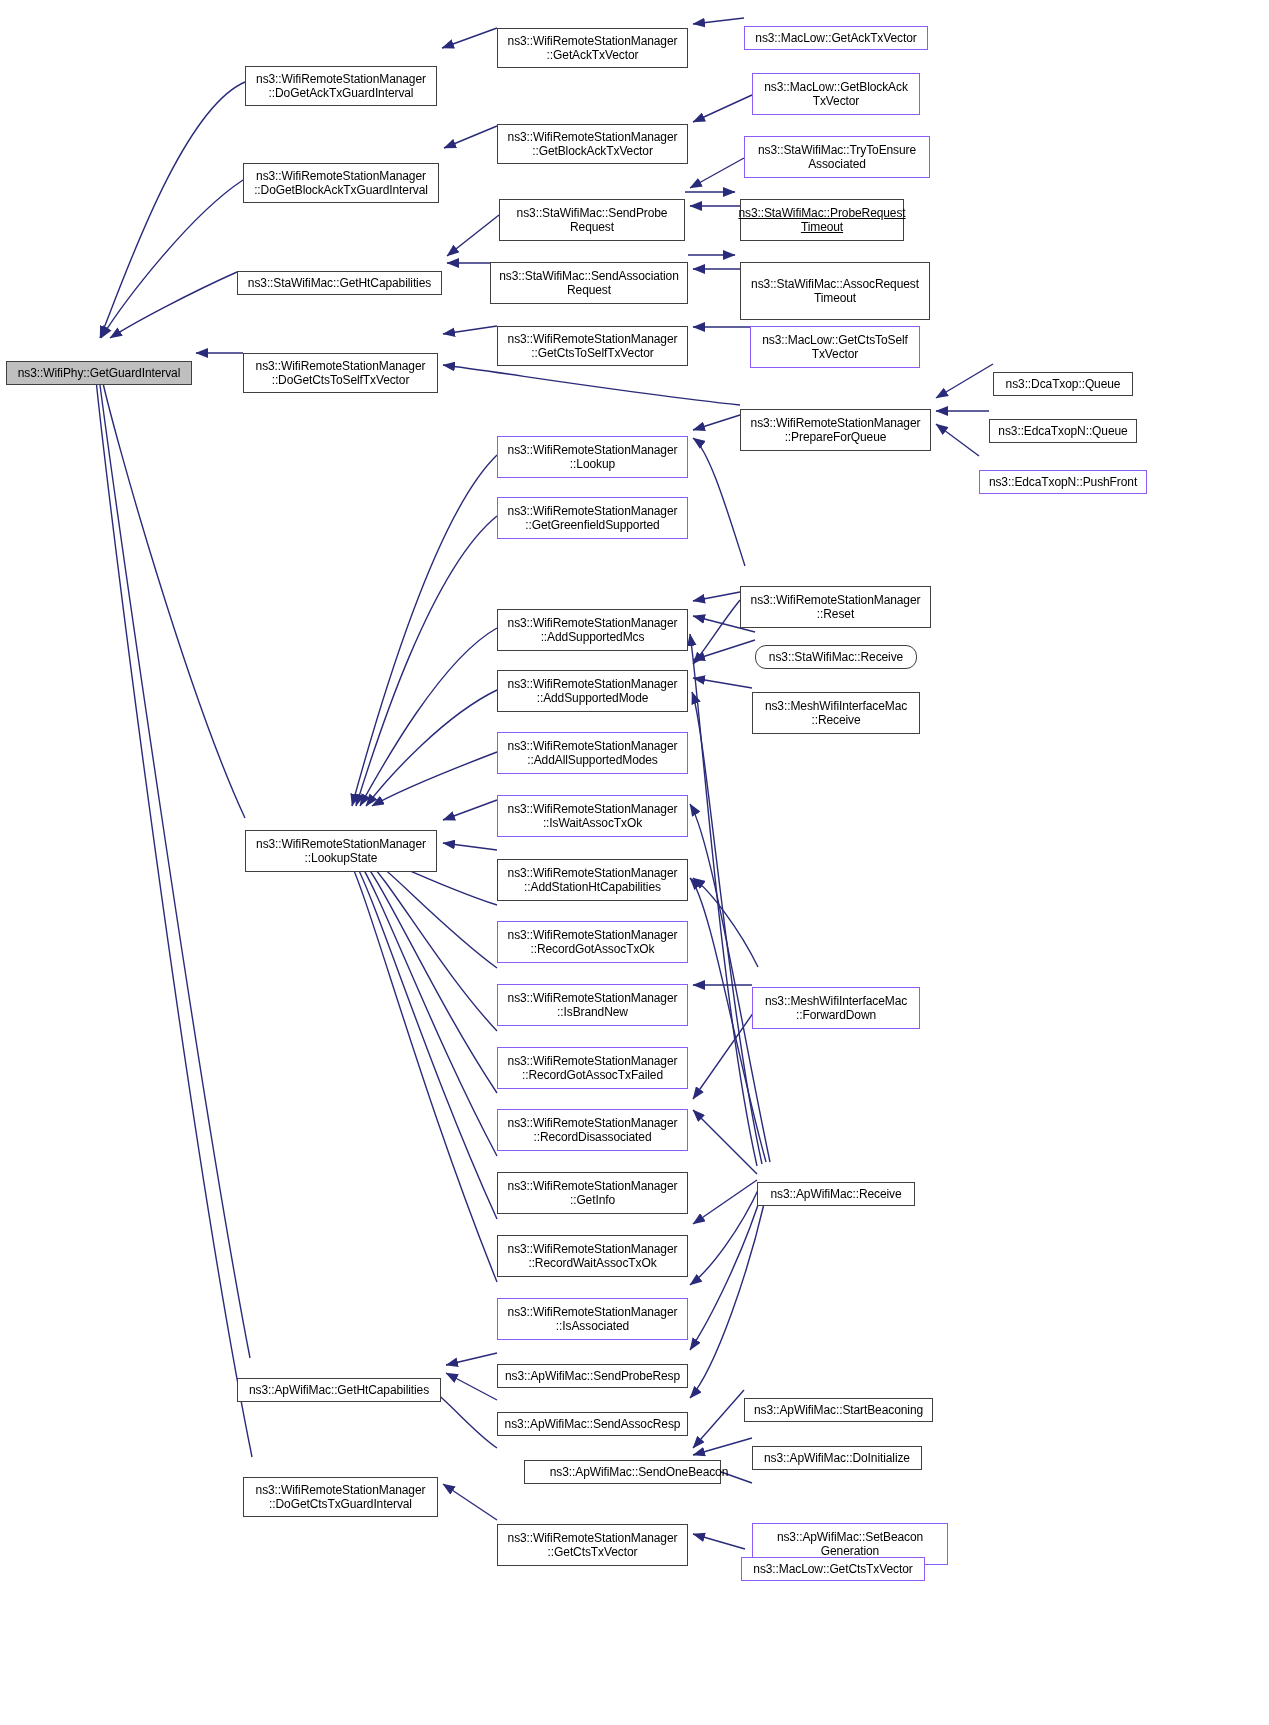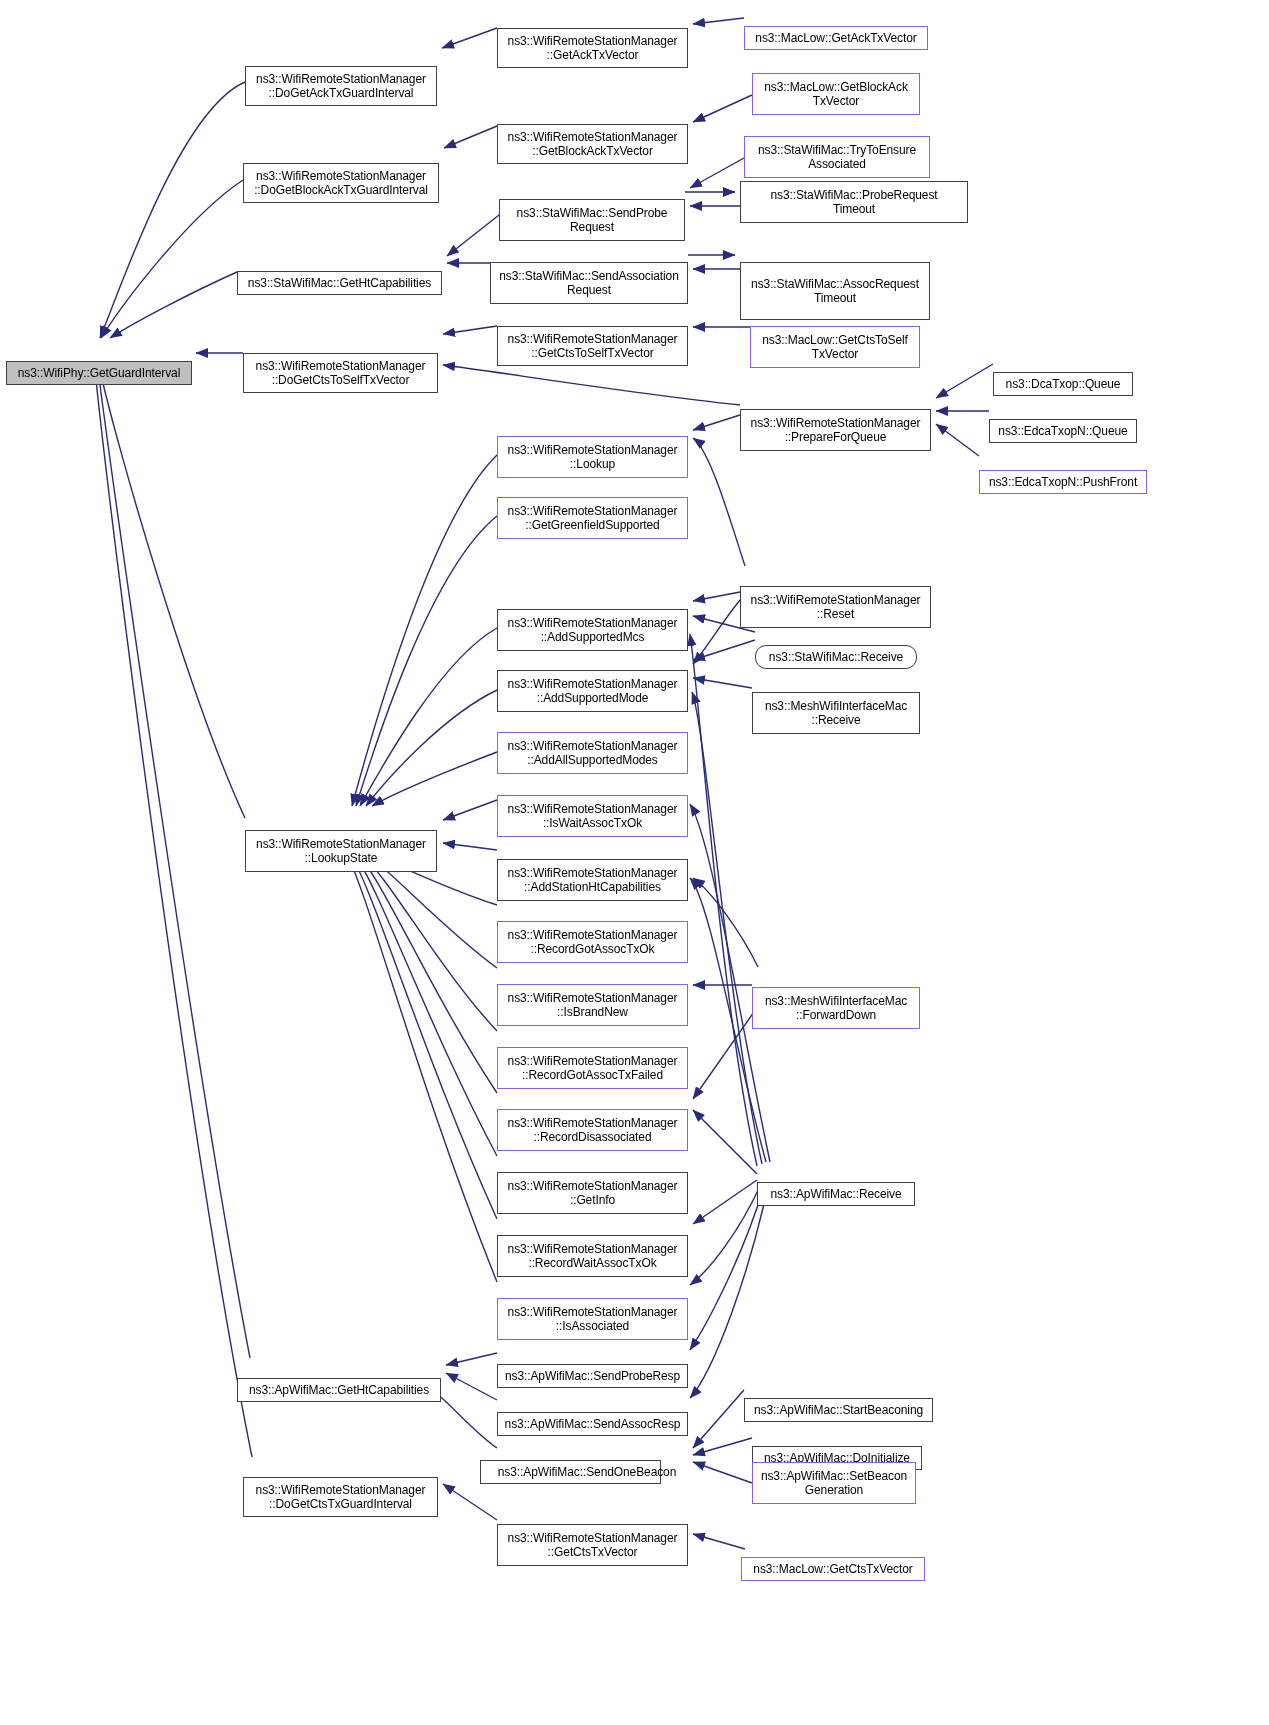--- a/index.html
+++ b/index.html
@@ -196,39 +196,39 @@
       <div class="node red" style="left: 497px; top: 1278px; width: 191px; height: 42px;">
         <span class="lbl">ns3::WifiRemoteStationManager
 ::IsAssociated</span>
       </div>
       <div class="node" style="left: 497px; top: 1344px; width: 191px; height: 24px;">
         <span class="lbl">ns3::ApWifiMac::SendProbeResp</span>
       </div>
       <div class="node" style="left: 497px; top: 1392px; width: 191px; height: 24px;">
         <span class="lbl">ns3::ApWifiMac::SendAssocResp</span>
       </div>
-      <div class="node" style="left: 480px; top: 1440px; width: 181px; height: 24px; padding-left: 33px;">
+      <div class="node" style="left: 524px; top: 1440px; width: 197px; height: 24px; padding-left: 33px;">
         <span class="lbl">ns3::ApWifiMac::SendOneBeacon</span>
       </div>
       <div class="node" style="left: 497px; top: 1504px; width: 191px; height: 42px;">
         <span class="lbl">ns3::WifiRemoteStationManager
 ::GetCtsTxVector</span>
       </div>
       <div class="node red" style="left: 744px; top: 6px; width: 184px; height: 24px;">
         <span class="lbl">ns3::MacLow::GetAckTxVector</span>
       </div>
       <div class="node red" style="left: 752px; top: 53px; width: 168px; height: 42px;">
         <span class="lbl">ns3::MacLow::GetBlockAck
 TxVector</span>
       </div>
       <div class="node red" style="left: 744px; top: 116px; width: 186px; height: 42px;">
         <span class="lbl">ns3::StaWifiMac::TryToEnsure
 Associated</span>
       </div>
-      <div class="node" style="left: 740px; top: 161px; width: 228px; height: 42px;">
+      <div class="node" style="left: 740px; top: 179px; width: 164px; height: 42px; text-decoration: underline;">
         <span class="lbl">ns3::StaWifiMac::ProbeRequest
 Timeout</span>
       </div>
       <div class="node" style="left: 740px; top: 242px; width: 190px; height: 58px;">
         <span class="lbl">ns3::StaWifiMac::AssocRequest
 Timeout</span>
       </div>
       <div class="node red" style="left: 750px; top: 306px; width: 170px; height: 42px;">
         <span class="lbl">ns3::MacLow::GetCtsToSelf
 TxVector</span>
@@ -254,21 +254,21 @@
       </div>
       <div class="node" style="left: 757px; top: 1162px; width: 158px; height: 24px;">
         <span class="lbl">ns3::ApWifiMac::Receive</span>
       </div>
       <div class="node" style="left: 744px; top: 1378px; width: 189px; height: 24px;">
         <span class="lbl">ns3::ApWifiMac::StartBeaconing</span>
       </div>
       <div class="node" style="left: 752px; top: 1426px; width: 170px; height: 24px;">
         <span class="lbl">ns3::ApWifiMac::DoInitialize</span>
       </div>
-      <div class="node red" style="left: 752px; top: 1442px; width: 164px; height: 42px;">
+      <div class="node red" style="left: 752px; top: 1503px; width: 196px; height: 42px;">
         <span class="lbl">ns3::ApWifiMac::SetBeacon
 Generation</span>
       </div>
       <div class="node red" style="left: 741px; top: 1537px; width: 184px; height: 24px;">
         <span class="lbl">ns3::MacLow::GetCtsTxVector</span>
       </div>
       <div class="node" style="left: 993px; top: 352px; width: 140px; height: 24px;">
         <span class="lbl">ns3::DcaTxop::Queue</span>
       </div>
       <div class="node" style="left: 989px; top: 399px; width: 148px; height: 24px;">

